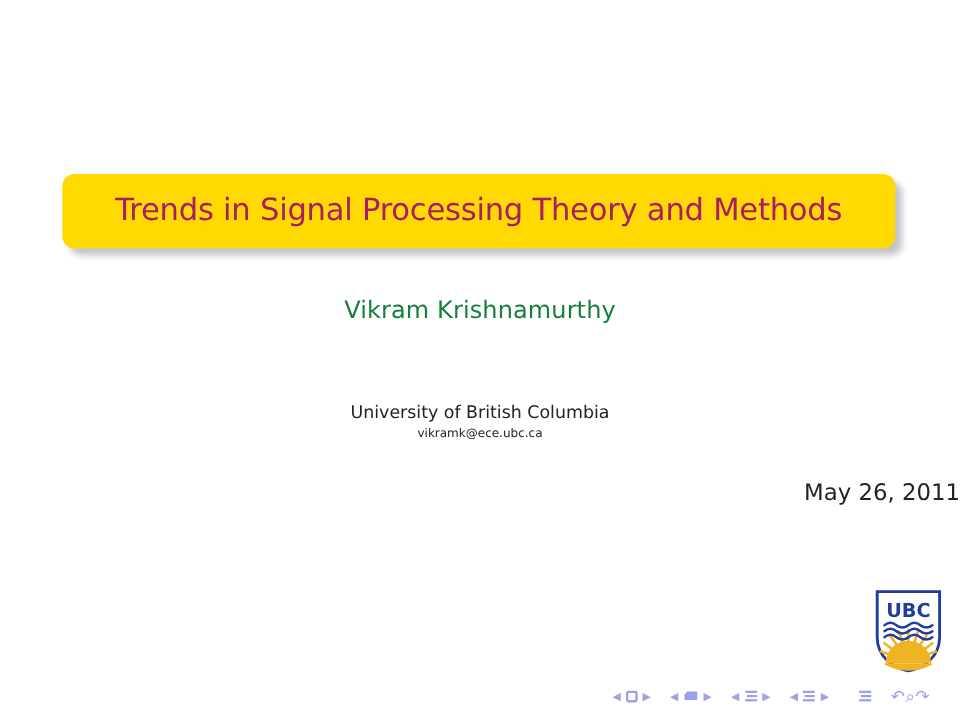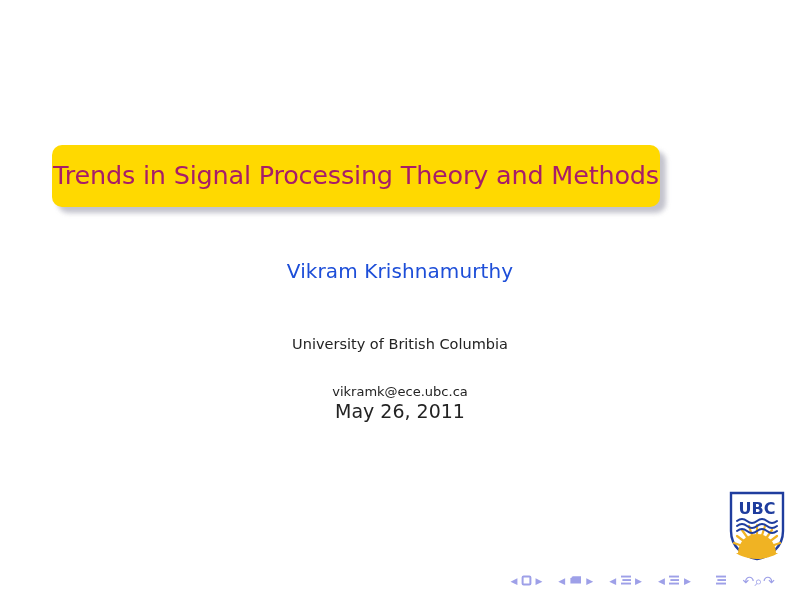--- a/index.html
+++ b/index.html
@@ -21,21 +21,21 @@
     position: absolute;
     inset: 0;
     background: #ffffff;
   }
 
   
   .title-wrap {
     position: absolute;
     left: 52px;
     top: 145px;
-    width: 608px;
+    width: 694px;
     height: 62px;
   }
   .title-shadow {
     position: absolute;
     left: 6px;
     top: 6px;
     width: 100%;
     height: 100%;
     border-radius: 10px;
     background: #b9b9c4;
@@ -62,44 +62,44 @@
     color: #a71d68;
     white-space: nowrap;
     line-height: 1;
   }
 
   
   .author {
     position: absolute;
     left: 0;
     right: 0;
-    top: 259px;
+    top: 246px;
     text-align: center;
     font-size: 20px;
-    color: #1d4ed8;
+    color: #15803d;
     letter-spacing: .1px;
   }
   .institute {
     position: absolute;
     left: 0;
     right: 0;
     top: 310px;
     text-align: center;
     color: #232323;
     line-height: 1.42;
   }
   .inst-line-1 { font-size: 14.5px; display: block; }
   .inst-line-2 { font-size: 14.5px; display: block; margin-top: 24px; }
-  .inst-line-3 { font-size: 13px; display: block; margin-top: 28px; }
+  .inst-line-3 { font-size: 10px; display: block; }
   .date {
     position: absolute;
     left: 0;
     right: 0;
     top: 400px;
-    text-align: center;
+    text-align: right;
     font-size: 19px;
     color: #232323;
   }
 
   
   .logo {
     position: absolute;
     left: 728px;
     top: 491px;
     width: 58px;

